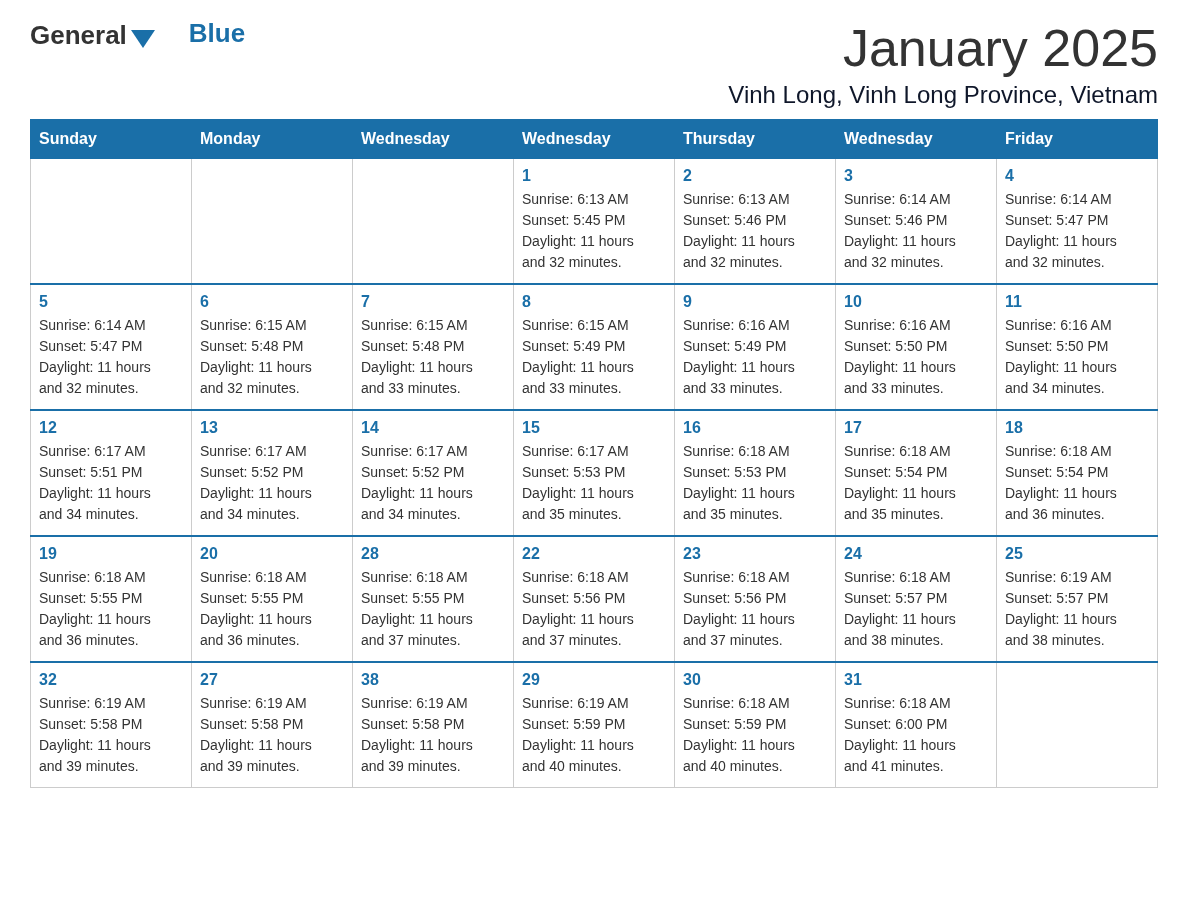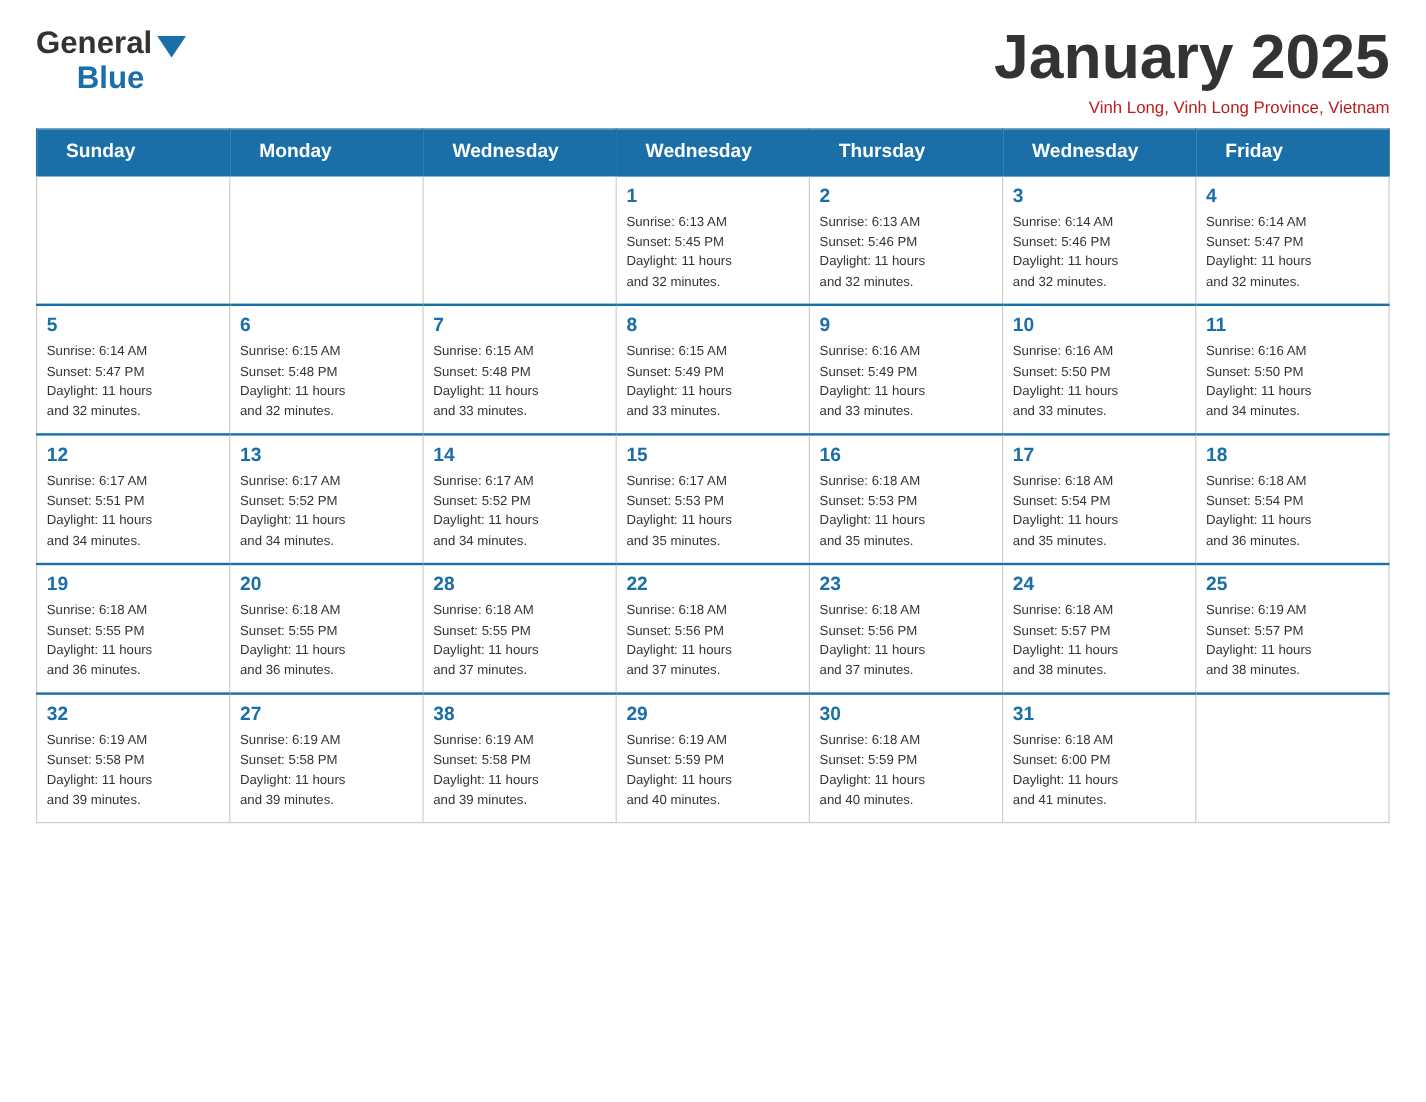--- a/index.html
+++ b/index.html
@@ -11,21 +11,21 @@
       padding: 20px 30px;
     }
     .header {
       display: flex;
       justify-content: space-between;
       align-items: flex-start;
       margin-bottom: 10px;
     }
     .logo {
       display: flex;
-      flex-direction: column;
+      flex-direction: row;
       align-items: flex-start;
     }
     .logo-text {
       display: flex;
       align-items: center;
     }
     .logo-general {
       font-size: 26px;
       font-weight: bold;
       color: #333;
@@ -45,61 +45,61 @@
       color: #1a6fa8;
       margin-top: -2px;
       padding-left: 2px;
       margin-left: 32px;
     }
     .title-section {
       text-align: right;
     }
     .month-title {
       font-size: 52px;
-      font-weight: bold;
+      font-weight: normal;
       color: #333;
       line-height: 1.1;
     }
     .location {
-      font-size: 14px;
-      color: #b91c1c;
+      font-size: 24px;
+      color: #0f172a;
       margin-top: 4px;
     }
     .calendar {
       width: 100%;
       border-collapse: collapse;
       border: 1px solid #ccc;
     }
     .calendar th {
       background-color: #1a6fa8;
       color: #fff;
       font-size: 16px;
       font-weight: bold;
-      padding: 10px 24px;
+      padding: 10px 8px;
       text-align: left;
       border: 1px solid #1a6fa8;
     }
     .calendar td {
       vertical-align: top;
       padding: 8px 8px 10px 8px;
       border: 1px solid #ccc;
       width: calc(100% / 7);
       font-size: 13px;
       color: #333;
       min-height: 90px;
     }
     .day-number {
       font-size: 16px;
       font-weight: bold;
       color: #1a6fa8;
       margin-bottom: 4px;
       display: block;
     }
     .day-info {
-      font-size: 11px;
+      font-size: 14px;
       color: #333;
       line-height: 1.5;
     }
     .empty-cell {
       background: #fff;
     }
     .row-divider td {
       border-top: 2px solid #1a6fa8;
     }
   </style>

